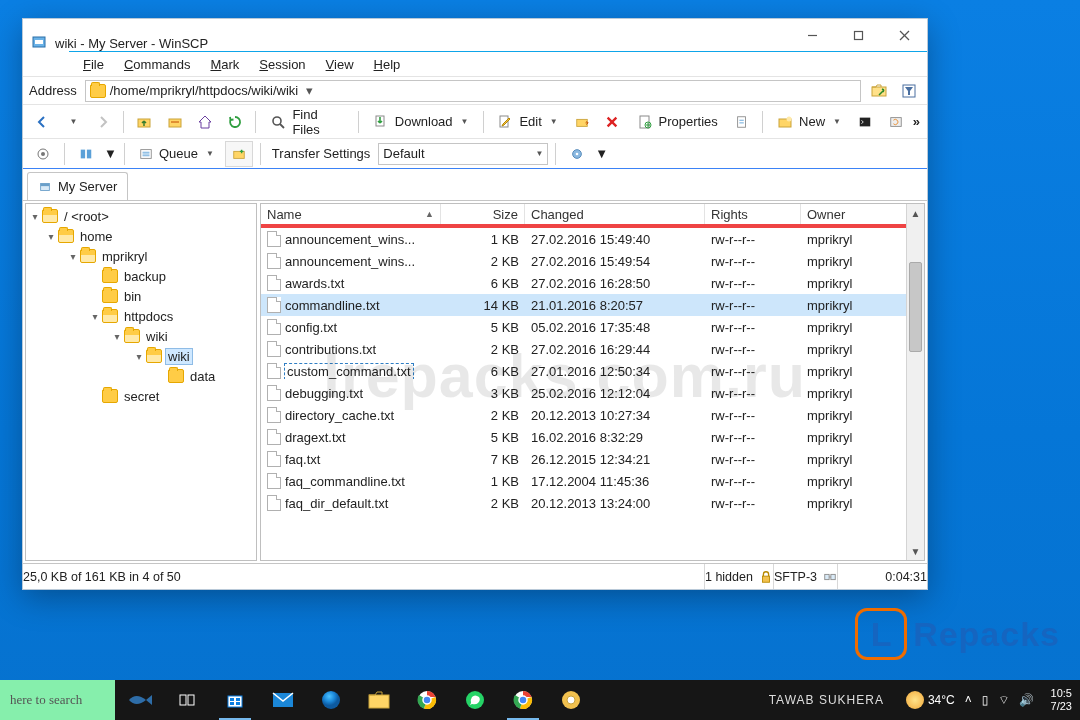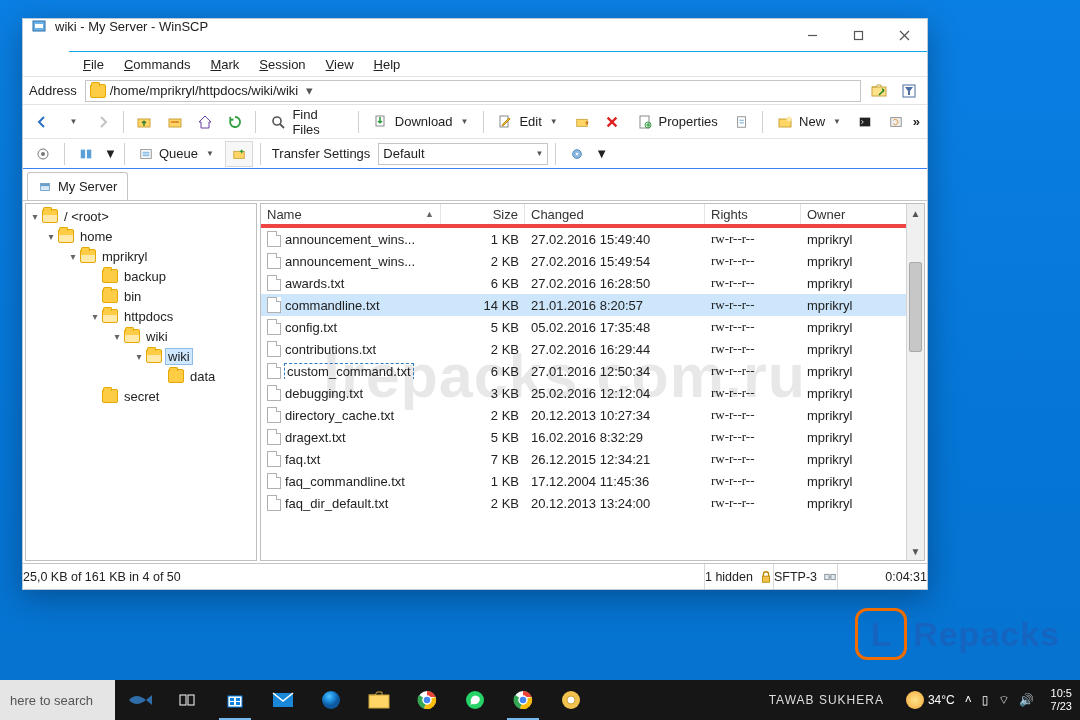--- a/index.html
+++ b/index.html
@@ -34,21 +34,21 @@
     left: 22px; top: 18px;
     width: 906px; height: 572px;
     background: var(--win-bg);
     border: 1px solid #b9c9d8;
     box-shadow: 0 8px 30px rgba(0,0,0,.3);
     display: flex; flex-direction: column;
   }
 
   
   .titlebar {
-    height: 32px; display: flex; align-items: flex-start;
+    height: 32px; display: flex; align-items: flex-end;
     padding-left: 8px;
   }
   .titlebar .app-icon { width: 16px; height: 16px; margin-right: 8px; display:flex; align-items:center; justify-content:center; }
   .titlebar .title { flex:1; font-size:13px; }
   .titlebar .btns { display:flex; }
   .titlebar .wbtn { width:46px; height:32px; display:flex; align-items:center; justify-content:center; color:#555; }
   .titlebar .wbtn svg { width:11px; height:11px; }
 
   
   .menubar { height:24px; padding:12px 6px; display:flex; align-items:center; gap:4px; border-top:1px solid #0ea5e9;margin-left:46px;}
@@ -110,21 +110,21 @@
   .ch.rights { width:96px; }
   .ch.owner { flex:1; border-right:none;}
   .ch .sort { margin-left:auto; font-size:9px; color:#666; }
   .rows { overflow:auto; }
   .row { height:22px; display:flex; align-items:center; }
   .row.sel { background: var(--row-sel); }
   .row .c { padding:0 6px; overflow:hidden; text-overflow:ellipsis; white-space:nowrap; }
   .row .c.name { width:180px; display:flex; align-items:center; gap:4px;}
   .row .c.size { width:84px; text-align:right; }
   .row .c.changed { width:180px; }
-  .row .c.rights { width:96px;font-family:Liberation Serif, serif; }
+  .row .c.rights { width:96px; }
   .row .c.owner { flex:1; }
   .fileicon { width:14px; height:16px; background:#fff; border:1px solid #b0b0b0; position:relative; flex-shrink:0;}
   .fileicon::before{content:""; position:absolute; right:-1px; top:-1px; width:4px; height:4px; background:#fff; border-left:1px solid #b0b0b0; border-bottom:1px solid #b0b0b0;}
   .row.renaming .namecell { outline:1px dashed var(--rename-border); background:#fff; padding:0 2px;}
   .vscroll { width:18px; background:#f0f0f0; border-left:1px solid #d4d4d4; position:relative; }
   .vscroll .track { position:absolute; top:18px; bottom:18px; left:2px; right:2px; }
   .vscroll .thumb { position:absolute; left:0; right:0; top:40px; height:90px; background:#c7c7c7; border:1px solid #aaa; border-radius:2px; }
   .vscroll .arrow { position:absolute; left:0; right:0; height:18px; display:flex; align-items:center; justify-content:center; color:#555; font-size:10px; }
   .vscroll .arrow.up{ top:0;} .vscroll .arrow.down{ bottom:0;}
 
@@ -141,21 +141,21 @@
   .lrepacks { position:absolute; right:20px; bottom:60px; display:flex; align-items:center; gap:6px; }
   .lrepacks .badge { width:52px; height:52px; border:3px solid var(--repacks-orange); border-radius:12px; display:flex; align-items:center; justify-content:center; }
   .lrepacks .badge span { font-size:34px; font-weight:700; color:var(--repacks-blue); font-family: Arial, sans-serif; line-height:1;}
   .lrepacks .txt { font-size:34px; font-weight:700; color:var(--repacks-blue); letter-spacing:1px;}
 
   
   .taskbar {
     position:absolute; left:0; right:0; bottom:0; height:40px;
     background: var(--taskbar); display:flex; align-items:center; color:#fff;
   }
-  .taskbar .search { height:40px; background:#e5e5e5; color:#555; display:flex; align-items:center; padding:0 10px; width:115px; justify-content:flex-start;}
+  .taskbar .search { height:40px; background:#86efac; color:#555; display:flex; align-items:center; padding:0 10px; width:115px; justify-content:flex-start;font-family:Liberation Serif, serif;}
   .taskbar .titem { width:48px; height:40px; display:flex; align-items:center; justify-content:center; position:relative;}
   .taskbar .open-ind { position:absolute; bottom:0; left:8px; right:8px; height:2px; background:#76b9ed;}
   .taskbar .user { margin-left:auto; padding:0 14px; font-size:12px; letter-spacing:1px; color:#ddd;}
   .taskbar .tray { display:flex; align-items:center; gap:10px; padding:0 8px; font-size:12px;}
   .taskbar .clocks { text-align:right; line-height:1.15; font-size:11px; padding-left:6px;}
 
   
   .mono-icon { font-family: "Segoe UI Symbol", sans-serif; }
 
   .svg16 { width:16px; height:16px; flex-shrink:0; }

